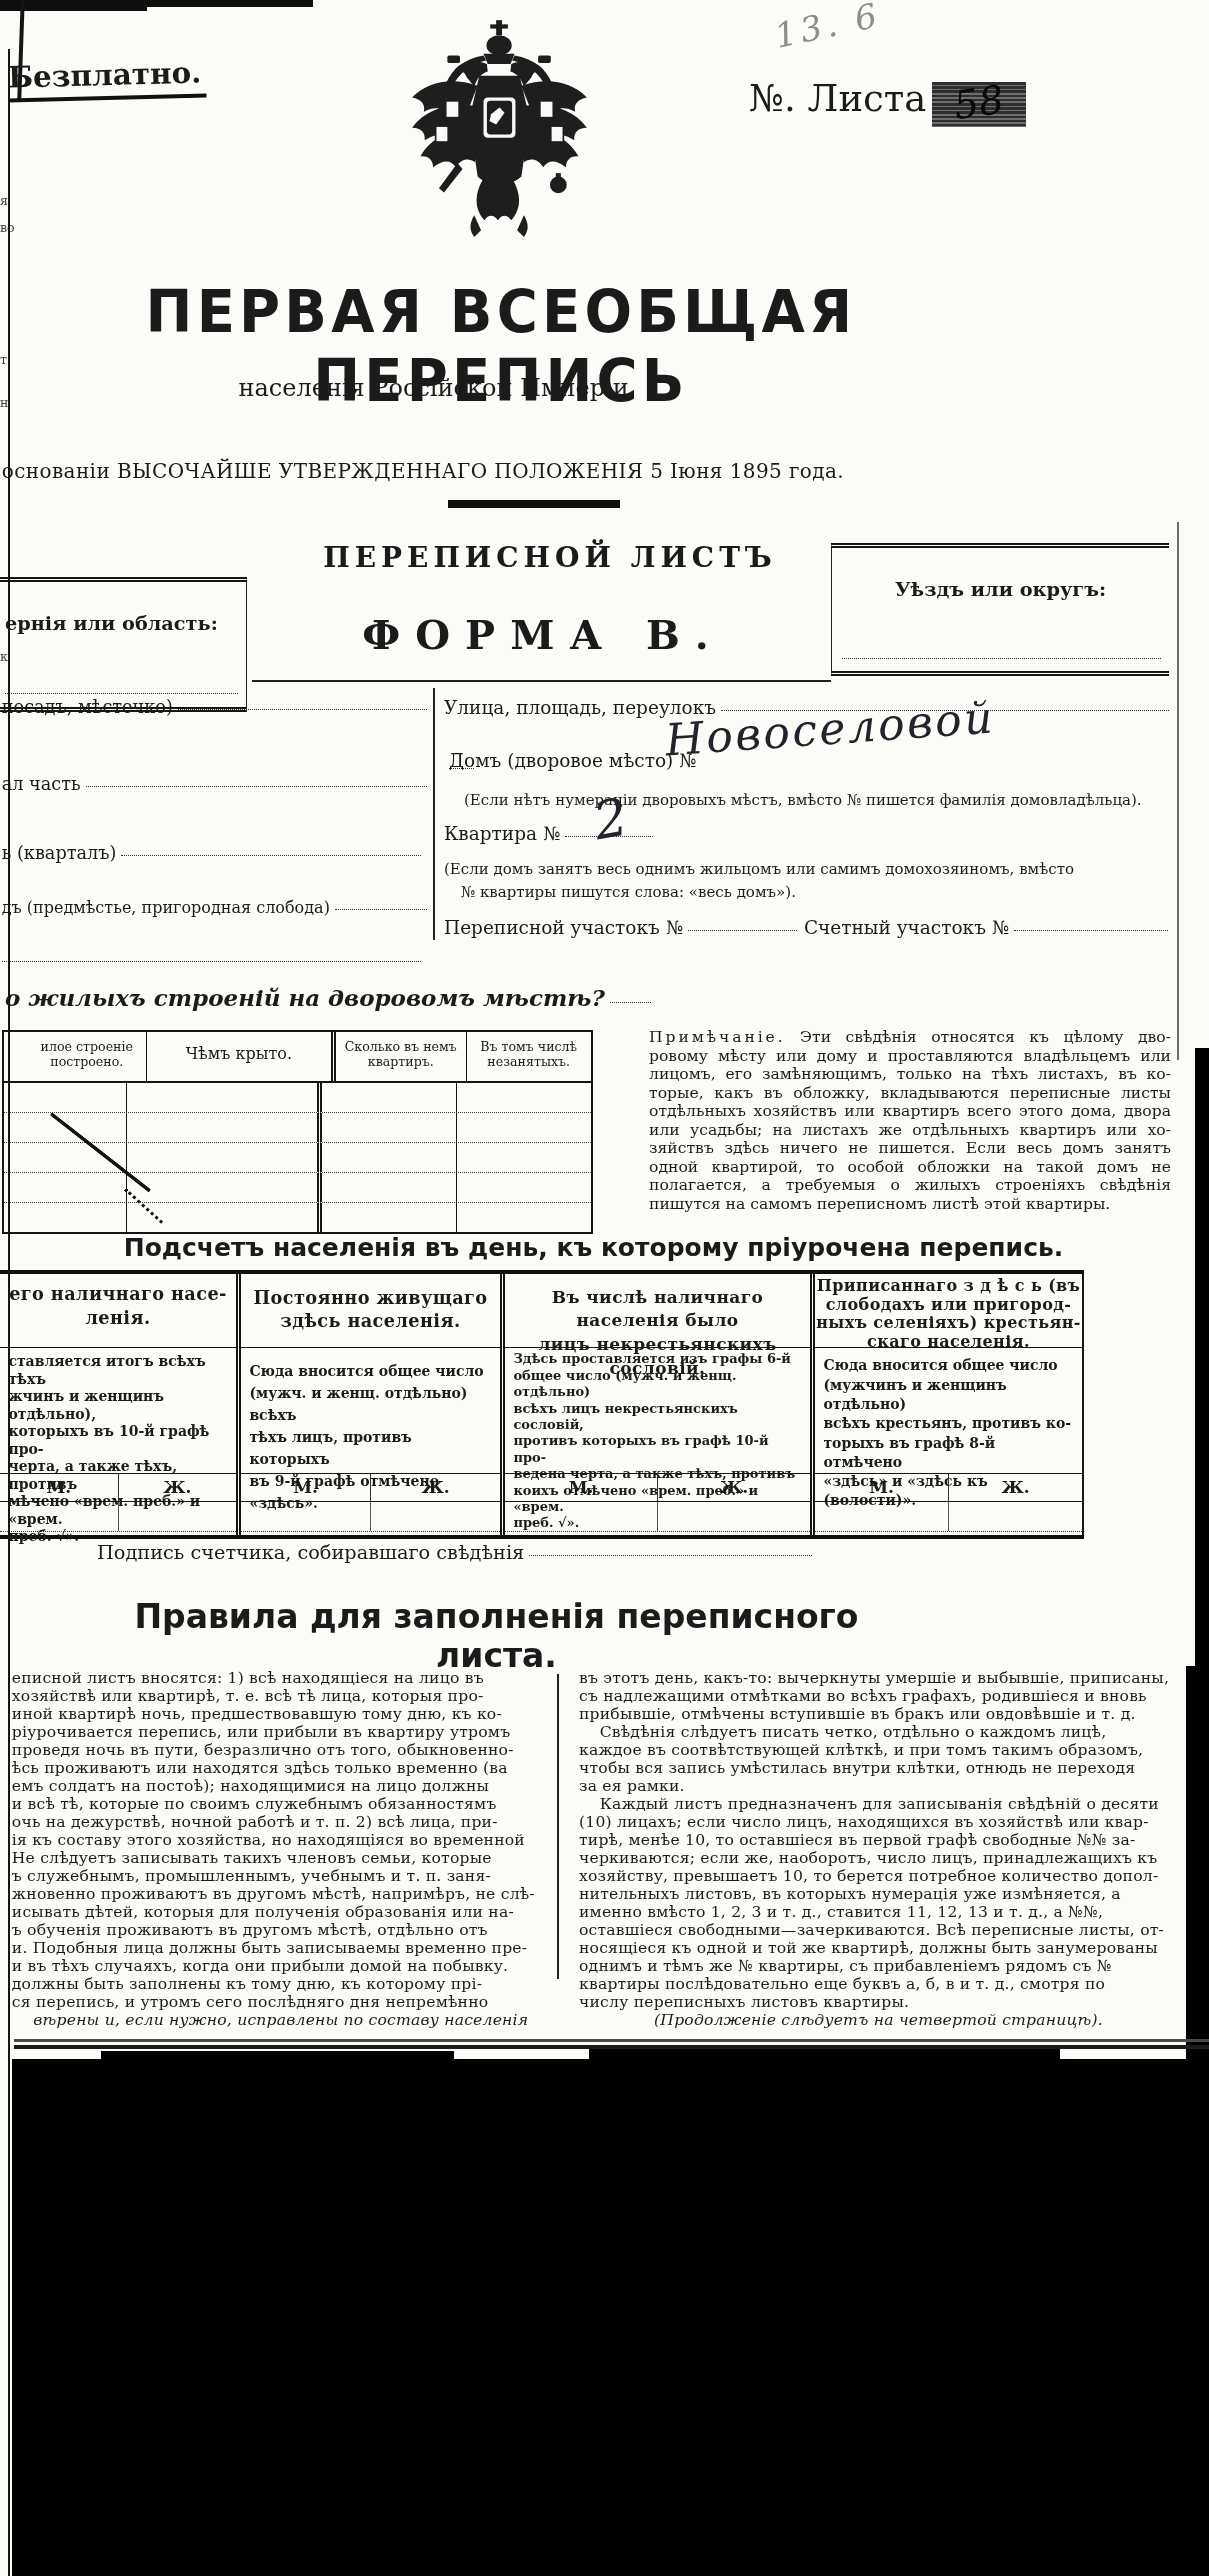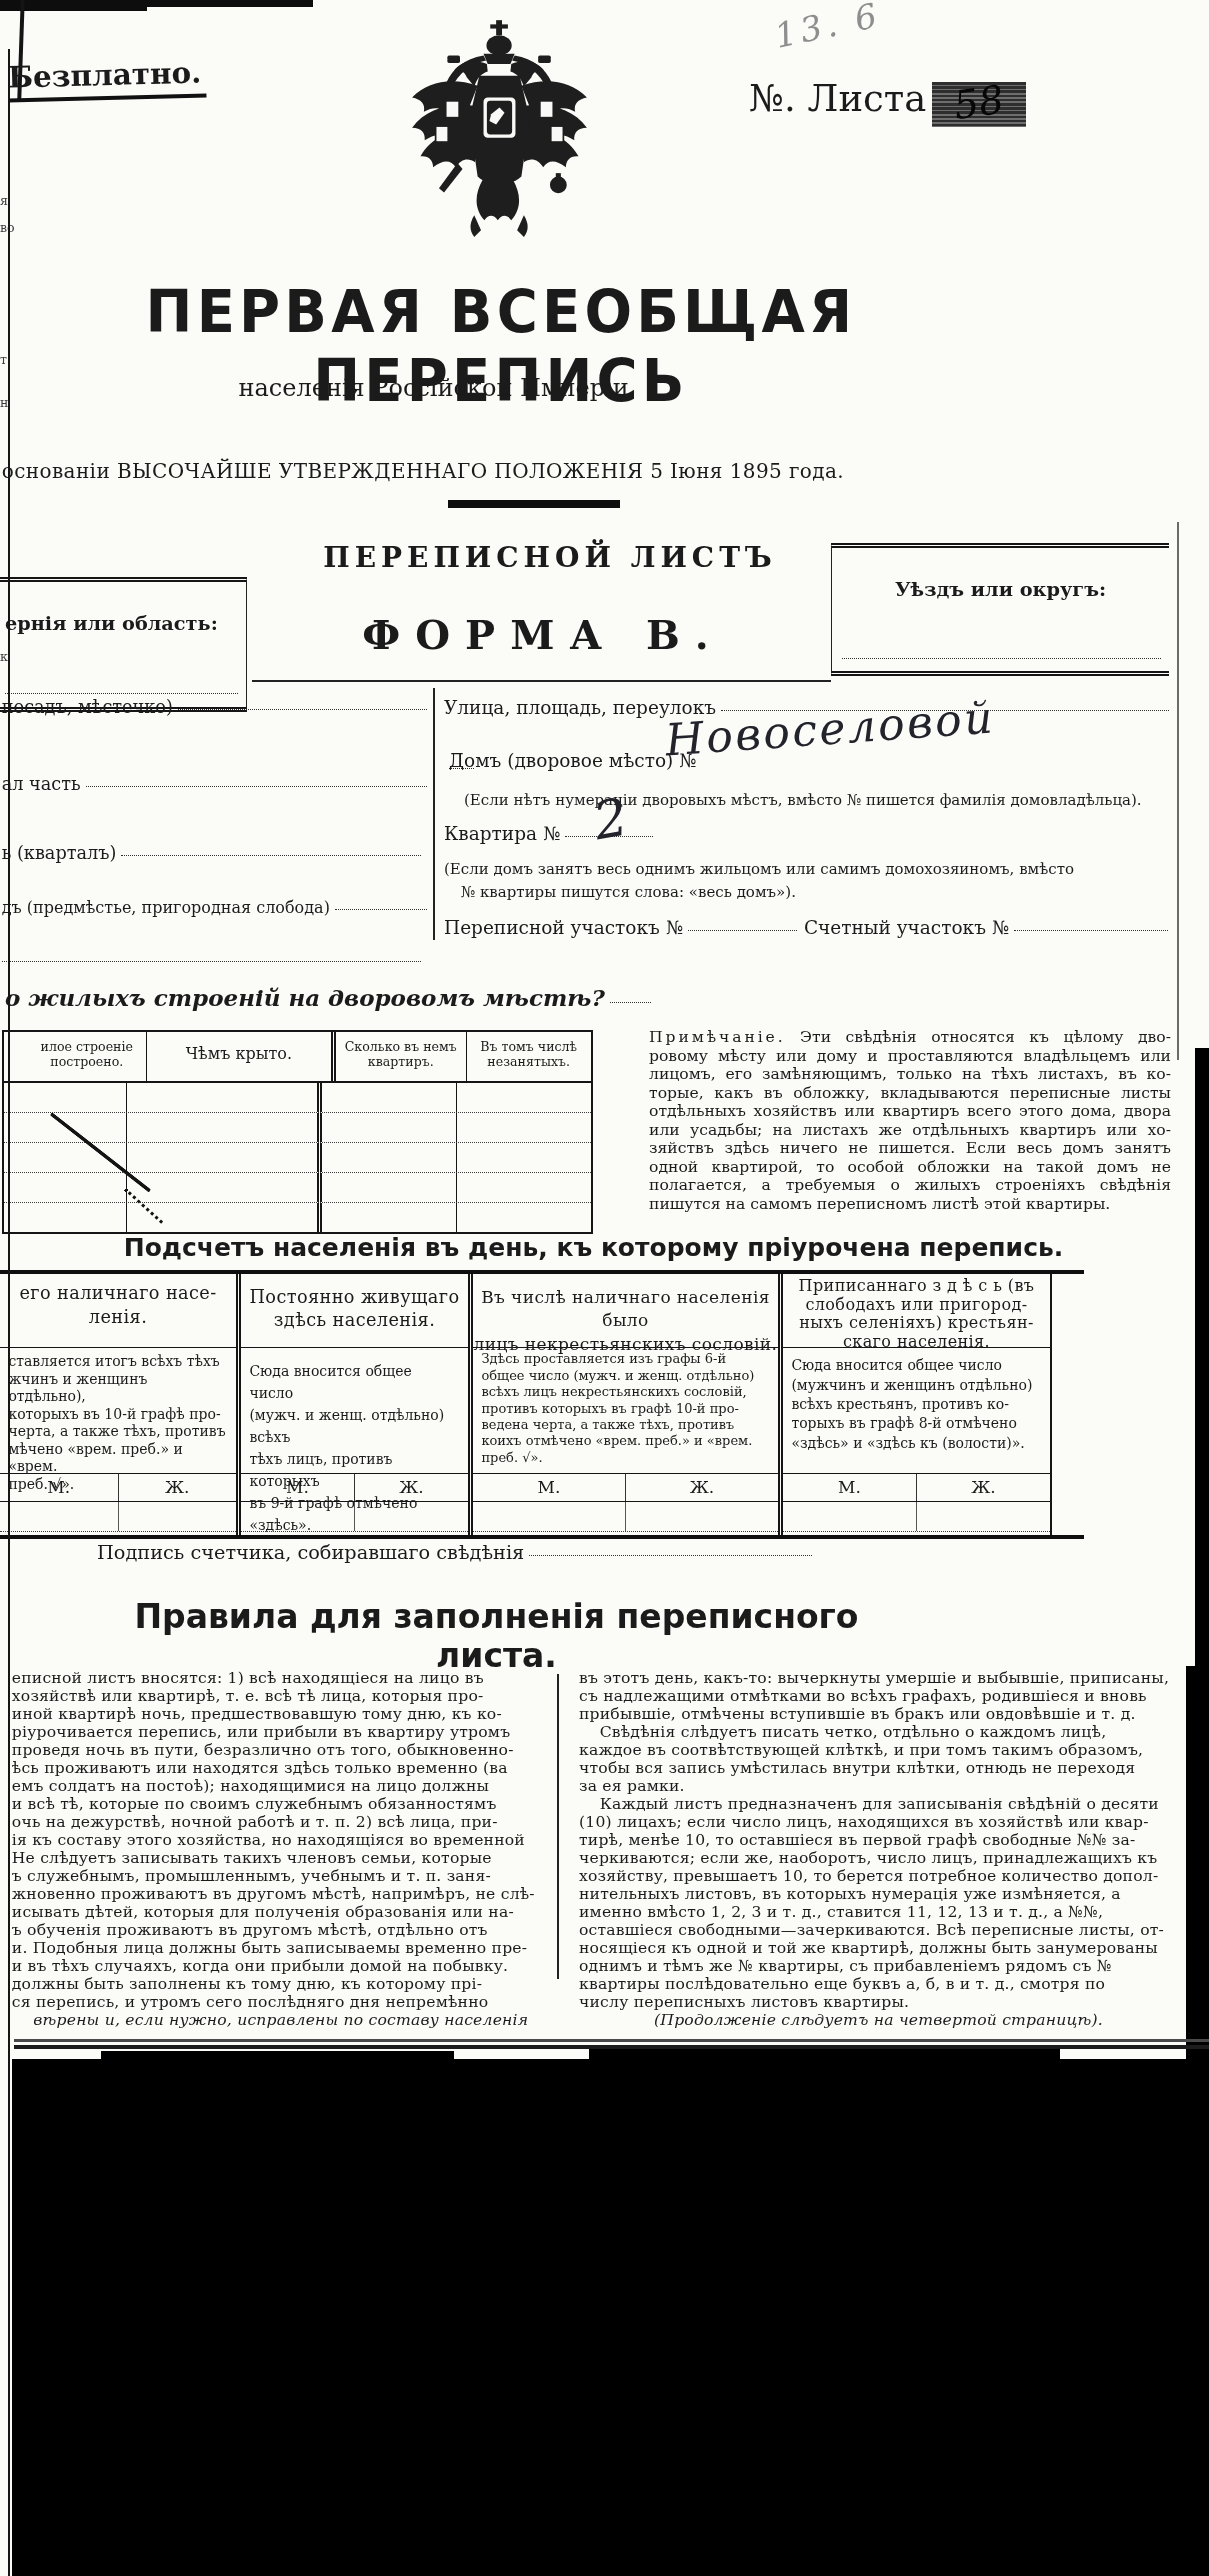--- a/index.html
+++ b/index.html
@@ -218,40 +218,40 @@
   <div class="abs" style="left:52px;top:1112px;width:126px;border-top:4.2px solid #141414;transform:rotate(38deg);transform-origin:left top;border-radius:2.5px;"></div>
   <div class="abs" style="left:126px;top:1188px;width:50px;border-top:3.4px dotted #141414;transform:rotate(42deg);transform-origin:left top;"></div>
 
   <div class="abs" style="left:649px;top:1028px;width:522px;font-size:15.6px;line-height:18.5px;text-align:justify;">
     <span class="bold" style="letter-spacing:2.9px;font-weight:normal;">Примѣчаніе.</span>
     <span>Эти свѣдѣнія относятся къ цѣлому дво-ровому мѣсту или дому и проставляются владѣльцемъ или лицомъ, его замѣняющимъ, только на тѣхъ листахъ, въ ко-торые, какъ въ обложку, вкладываются переписные листы отдѣльныхъ хозяйствъ или квартиръ всего этого дома, двора или усадьбы; на листахъ же отдѣльныхъ квартиръ или хо-зяйствъ здѣсь ничего не пишется. Если весь домъ занятъ одной квартирой, то особой обложки на такой домъ не полагается, а требуемыя о жилыхъ строеніяхъ свѣдѣнія пишутся на самомъ переписномъ листѣ этой квартиры.</span>
   </div>
 
   <div class="abs sans bold center" style="left:34px;top:1233px;width:1119px;font-size:25px;">Подсчетъ населенія въ день, къ которому пріурочена перепись.</div>
 
-  <div class="abs ctbl" style="left:0;top:1270px;width:1084px;">
+  <div class="abs ctbl" style="left:0;top:1270px;width:1084px;font-weight:bold;">
     <div class="cg" style="width:241px;">
       <div class="cg-h preline">его наличнаго насе-
 ленія.</div>
       <div class="cg-b preline">ставляется итогъ всѣхъ тѣхъ
 жчинъ и женщинъ отдѣльно),
 которыхъ въ 10-й графѣ про-
 черта, а также тѣхъ, противъ
 мѣчено «врем. преб.» и «врем.
 преб. √».</div>
       <div class="cg-mzh">
         <div class="cell">М.</div>
         <div class="cell">Ж.</div>
       </div>
       <div class="cg-data">
           <div class="cell"></div>
           <div class="cell"></div>
         </div>
     </div>
-    <div class="cg" style="width:232px;">
+    <div class="cg" style="width:264px;">
       <div class="cg-h preline" style="padding-top:11.8px;">Постоянно  живущаго
 здѣсь населенія.</div>
       <div class="cg-b preline" style="padding-top:11.8px;line-height:22px;">Сюда вносится общее число
 (мужч. и женщ. отдѣльно) всѣхъ
 тѣхъ лицъ, противъ которыхъ
 въ 9-й графѣ отмѣчено «здѣсь».</div>
       <div class="cg-mzh">
         <div class="cell">М.</div>
         <div class="cell">Ж.</div>
       </div>

